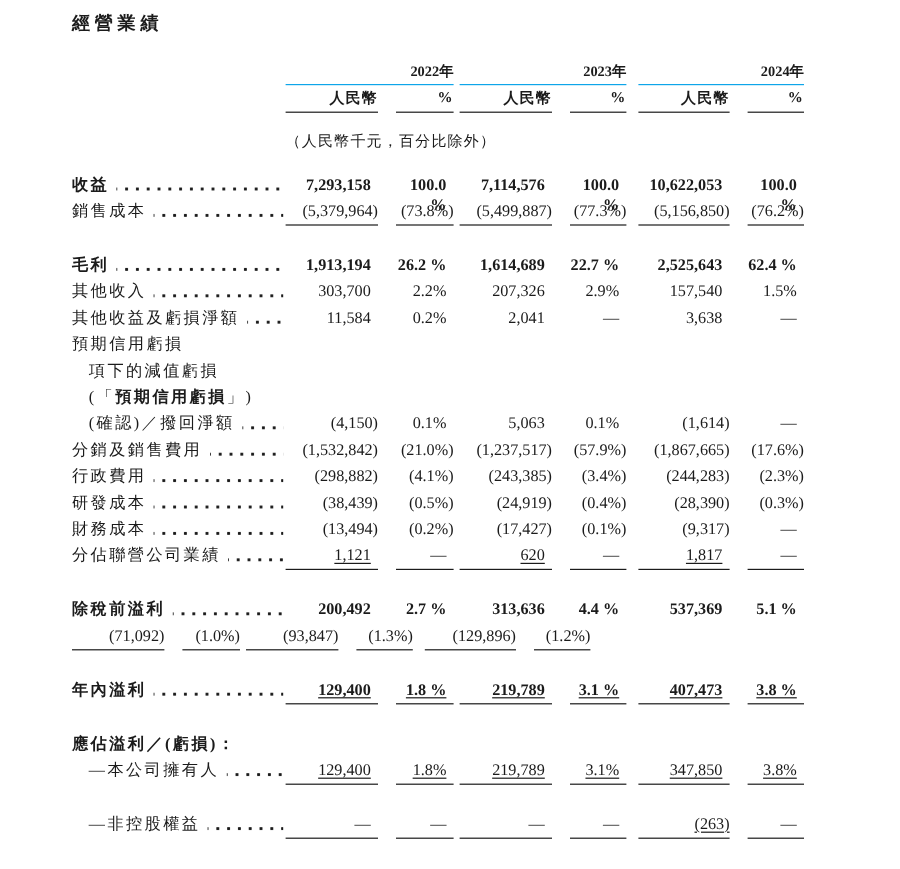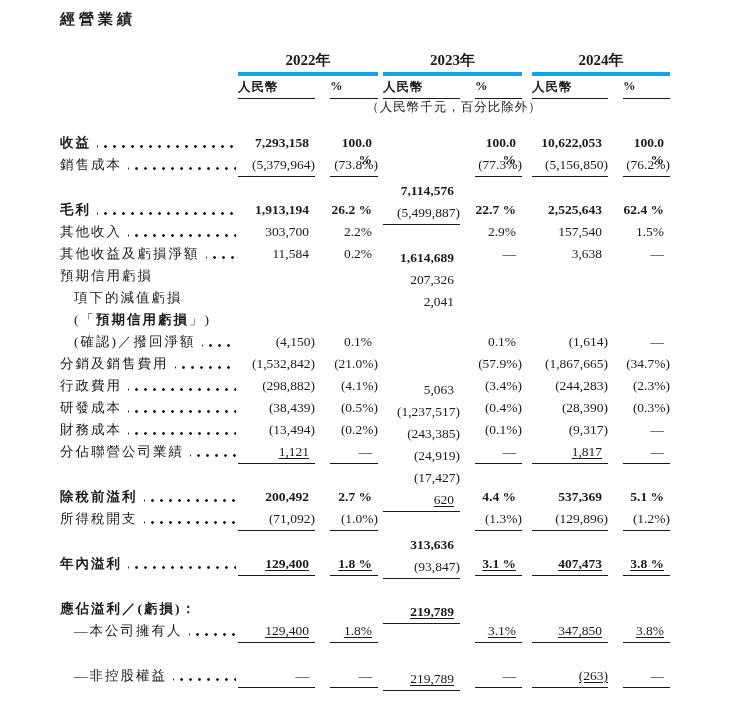--- a/index.html
+++ b/index.html
@@ -7,50 +7,50 @@
     width:750px;height:724px;overflow:hidden;
     font-family:"Liberation Serif","DejaVu Serif",serif;
     color:#1b1b1b;
   }
   .page{padding:10px 0 0 60px;width:630px;}
   .title{font-size:15px;font-weight:bold;letter-spacing:4px;}
 
   
   .thead{margin-top:22px;}
   .hy-row,.hs-row{display:flex;margin-left:178px;}
-  .hy{border-bottom:4px solid #0ea5e9;text-align:center;font-weight:bold;
-      font-size:15px;padding-bottom:2px;}
+  .hy{border-bottom:1px solid #0ea5e9;text-align:right;font-weight:bold;
+      font-size:12px;padding-bottom:2px;}
   .hy1{width:140px;} .hy2{width:139px;margin-left:5px;} .hy3{width:138px;margin-left:10px;}
   .hs-row{margin-top:3px;}
   .hsg{display:flex;}
   .hsg2{margin-left:5px;} .hsg3{margin-left:10px;}
-  .hs{border-bottom:1px solid #1b1b1b;text-align:left;font-weight:bold;
+  .hs{border-bottom:1px solid #1b1b1b;text-align:right;font-weight:bold;
       font-size:12.5px;padding-bottom:2px;letter-spacing:1px;}
   .hs-rmb1{width:77px;} .hs-pct1{width:48px;margin-left:15px;}
   .hs-rmb2{width:77px;} .hs-pct2{width:47px;margin-left:15px;}
   .hs-rmb3{width:76px;} .hs-pct3{width:47px;margin-left:15px;}
-  .unit-note{margin-left:178px;width:432px;text-align:center;font-size:12.5px;
-      letter-spacing:1px;margin-top:0;}
+  .unit-note{margin-left:178px;width:432px;text-align:left;font-size:12.5px;
+      letter-spacing:1px;margin-top:16px;}
 
   
   .tbody{margin-top:18px;}
   .row{display:flex;height:22px;align-items:stretch;}
   .row.spacer{height:23px;}
   .cell{height:21px;line-height:17px;font-size:13.5px;box-sizing:border-box;}
   .cell.label{width:178px;display:flex;}
   .cell.label.ind{padding-left:14px;}
   .lab{letter-spacing:2px;white-space:nowrap;}
   .b{font-weight:bold;}
   .leader{flex:1;margin-left:6px;margin-right:2px;
     background:radial-gradient(circle,#1b1b1b 1.1px,transparent 1.6px);
     background-size:9px 9px;background-repeat:repeat-x;
     background-position:4px 8px;}
   .cell.v{text-align:right;padding-right:6px;}
   .rmb1{width:77px;} .pct1{width:48px;margin-left:15px;}
-  .rmb2{width:77px;margin-left:5px;margin-top:48px;} .pct2{width:47px;margin-left:15px;}
+  .rmb2{width:77px;margin-left:5px;} .pct2{width:47px;margin-left:15px;}
   .rmb3{width:76px;margin-left:10px;} .pct3{width:47px;margin-left:15px;}
   .cell.v.r{border-bottom:1px solid #1b1b1b;}
   .paren{margin-right:-6px;}
   .ul{text-decoration:underline;text-underline-offset:2px;text-decoration-thickness:1px;}
 </style>
 </head>
 <body>
 
 <div class="page">
   <div class="title">經營業績</div>
@@ -170,21 +170,21 @@
       <div class="row">
         <div class="cell label">
           <span class="lab">分銷及銷售費用</span>
           <span class="leader"></span>
         </div>
         <div class="cell v rmb1"><span class="paren">(1,532,842)</span></div>
         <div class="cell v pct1"><span class="paren">(21.0%)</span></div>
         <div class="cell v rmb2"><span class="paren">(1,237,517)</span></div>
         <div class="cell v pct2"><span class="paren">(57.9%)</span></div>
         <div class="cell v rmb3"><span class="paren">(1,867,665)</span></div>
-        <div class="cell v pct3"><span class="paren">(34.7%)</span></div>
+        <div class="cell v pct3"><span class="paren">(17.6%)</span></div>
       </div>
       <div class="row">
         <div class="cell label">
           <span class="lab">行政費用</span>
           <span class="leader"></span>
         </div>
         <div class="cell v rmb1"><span class="paren">(298,882)</span></div>
         <div class="cell v pct1"><span class="paren">(4.1%)</span></div>
         <div class="cell v rmb2"><span class="paren">(243,385)</span></div>
         <div class="cell v pct2"><span class="paren">(3.4%)</span></div>
@@ -234,24 +234,20 @@
           <span class="leader"></span>
         </div>
         <div class="cell v rmb1"><span class="b">200,492</span></div>
         <div class="cell v pct1"><span class="b">2.7 %</span></div>
         <div class="cell v rmb2"><span class="b">313,636</span></div>
         <div class="cell v pct2"><span class="b">4.4 %</span></div>
         <div class="cell v rmb3"><span class="b">537,369</span></div>
         <div class="cell v pct3"><span class="b">5.1 %</span></div>
       </div>
       <div class="row">
-        <div class="cell label">
-          <span class="lab">所得稅開支</span>
-          <span class="leader"></span>
-        </div>
         <div class="cell v rmb1 r"><span class="paren">(71,092)</span></div>
         <div class="cell v pct1 r"><span class="paren">(1.0%)</span></div>
         <div class="cell v rmb2 r"><span class="paren">(93,847)</span></div>
         <div class="cell v pct2 r"><span class="paren">(1.3%)</span></div>
         <div class="cell v rmb3 r"><span class="paren">(129,896)</span></div>
         <div class="cell v pct3 r"><span class="paren">(1.2%)</span></div>
       </div>
       <div class="row spacer"></div>
       <div class="row">
         <div class="cell label">

